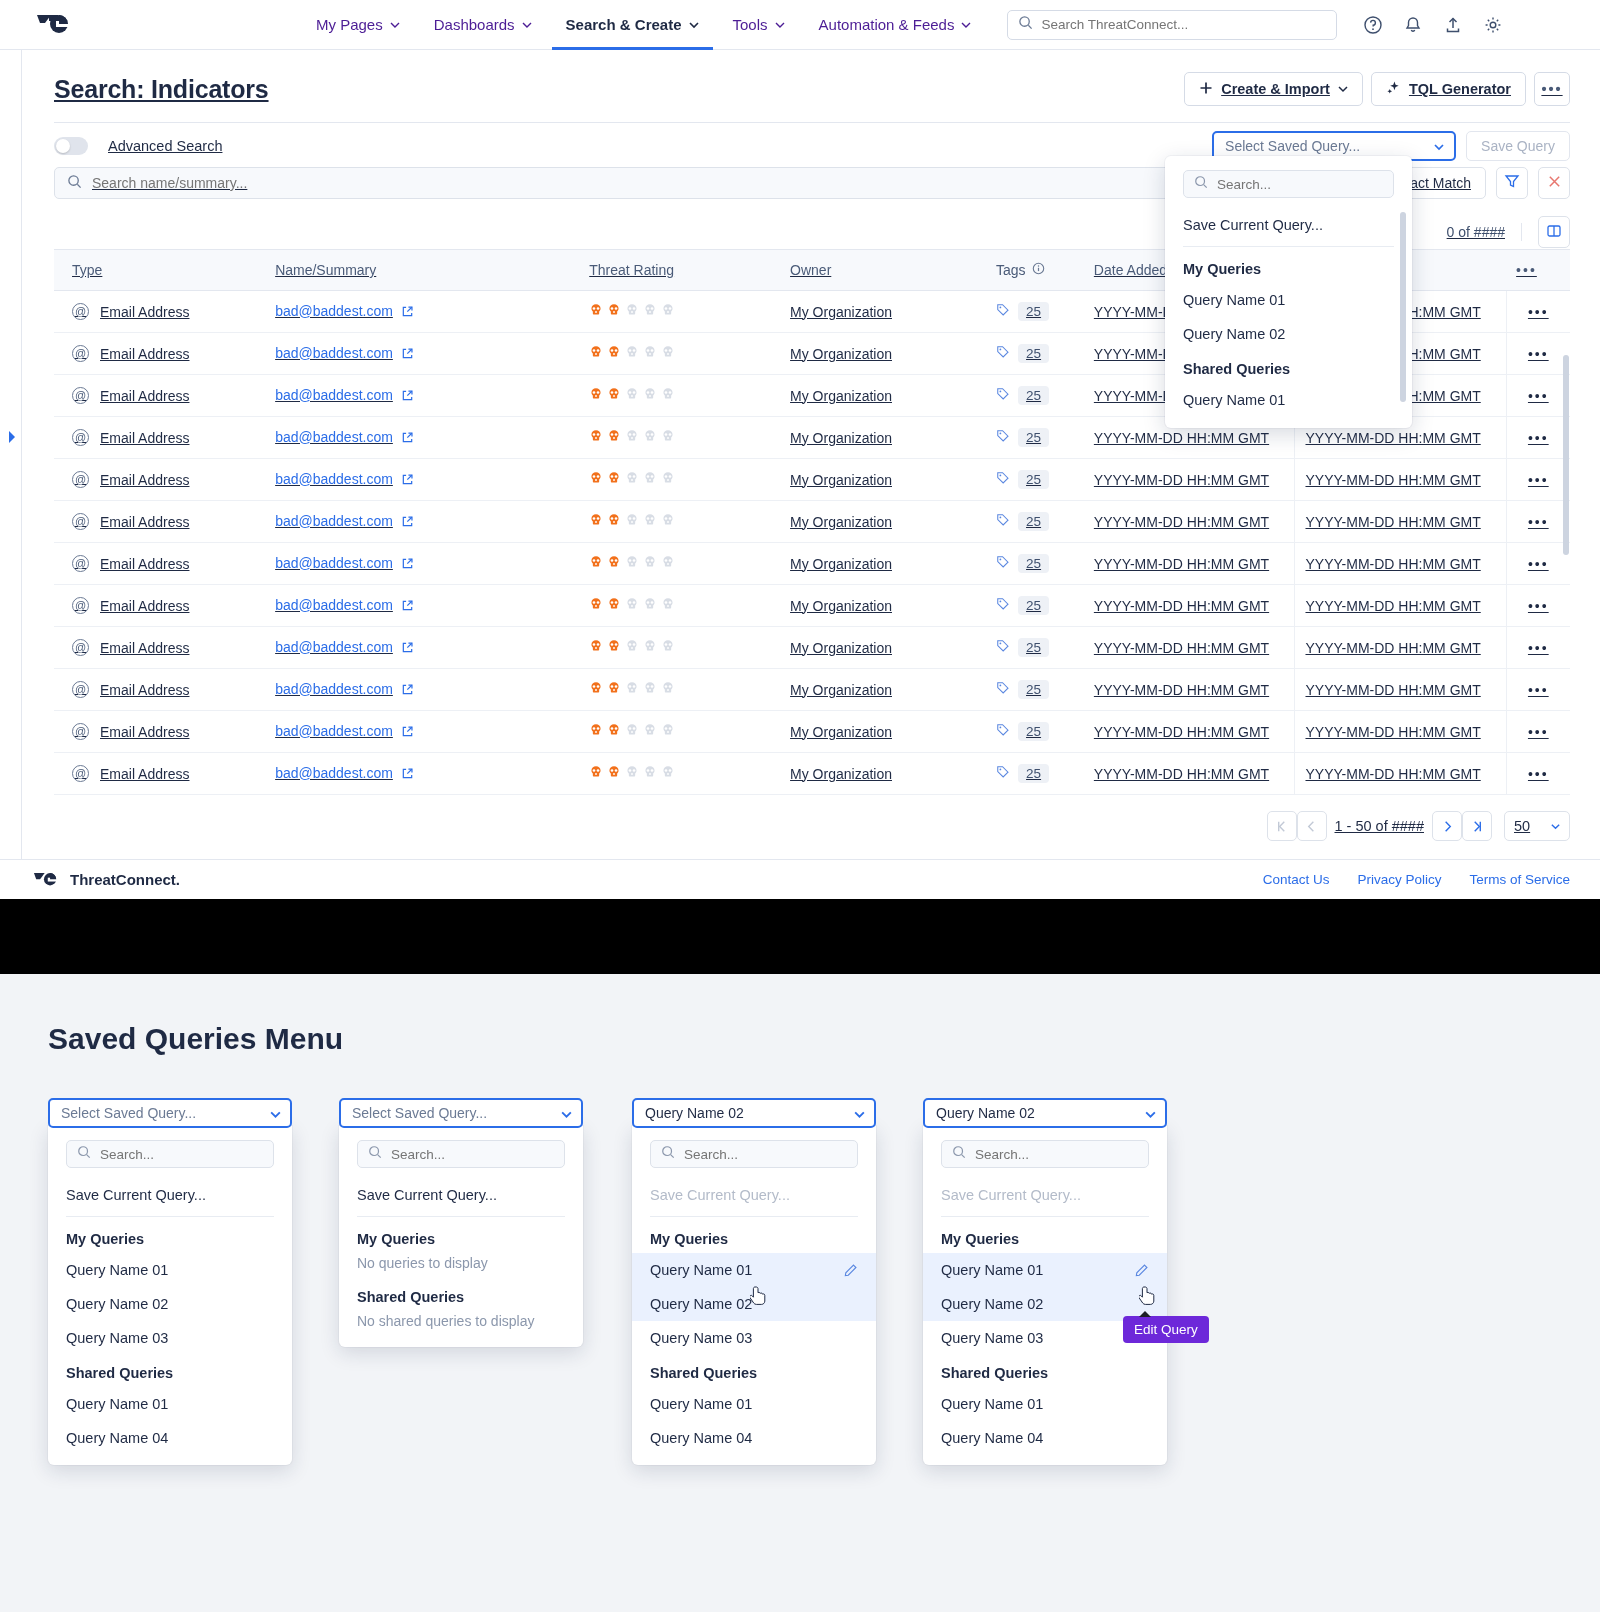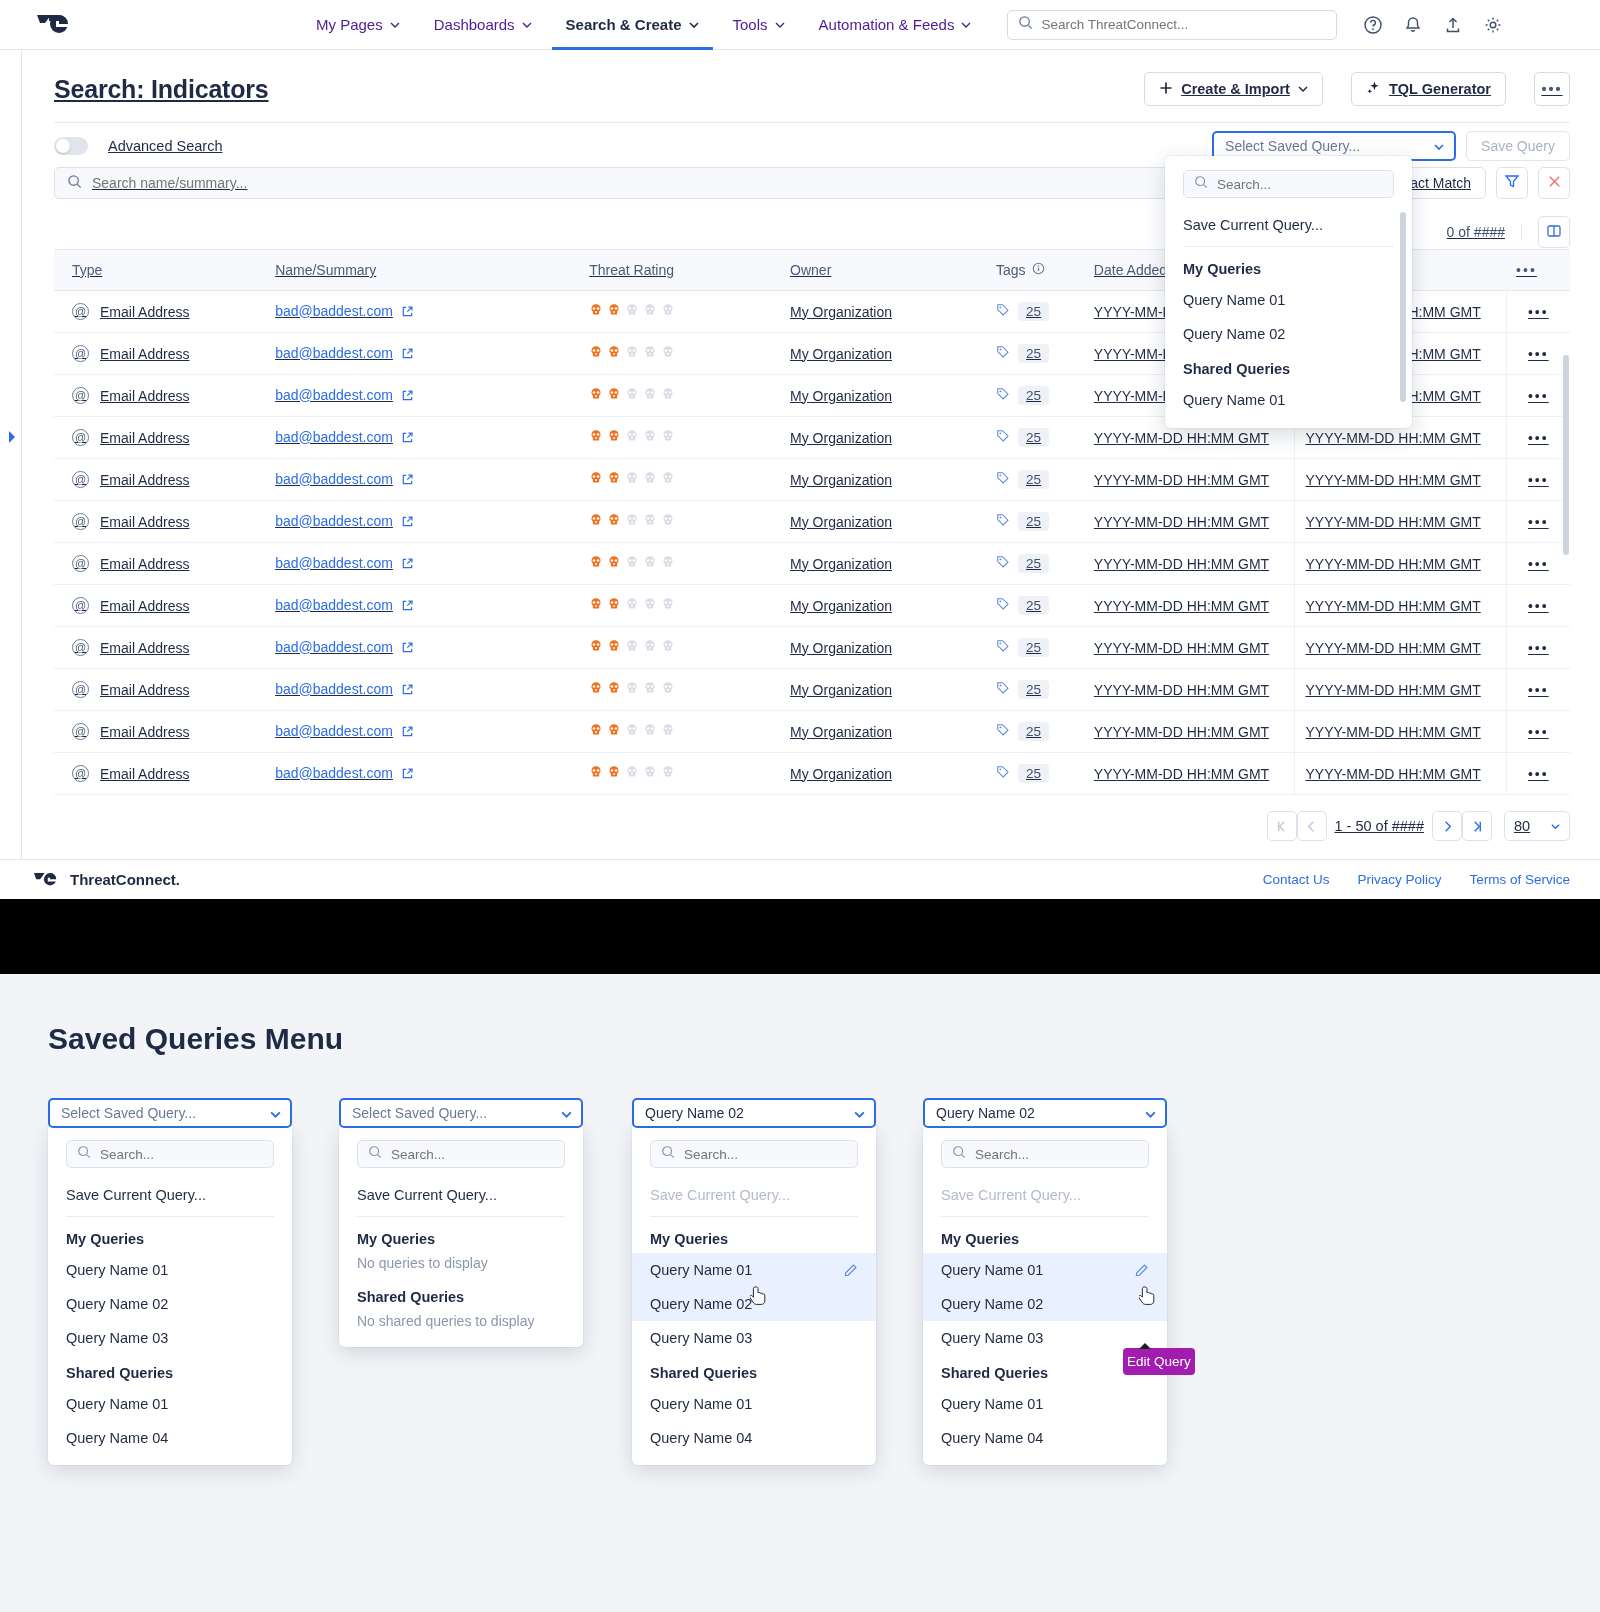--- a/index.html
+++ b/index.html
@@ -59,21 +59,21 @@
   }
   .rail-arrow {
     position: absolute; left: 7px; top: 380px; width: 10px; height: 12px; color: #2b6de8;
   }
   .page-body { margin-left: 22px; text-decoration: underline; }
   .page-head {
     display: flex; align-items: center; justify-content: space-between;
     padding: 22px 30px 16px 32px;
   }
   .page-title { font-size: 25px; font-weight: 700; color:#1f2a44; letter-spacing:-.2px; }
-  .head-actions { display: flex; align-items: flex-end; gap: 28px; }
+  .head-actions { display: flex; align-items: flex-end; gap: 8px; }
   .btn {
     border: 1px solid #d5dbe6; background: #fff; border-radius: 5px;
     height: 34px; padding: 0 14px; font-size: 14.5px; font-weight: 600;
     color: #1f2a44; display: flex; align-items: center; gap: 8px; cursor: pointer;
     font-family: inherit;
   }
   .btn-dots { width: 36px; padding: 0; justify-content: center; color:#4a5b78; letter-spacing:2px; }
 
   .hr { height: 1px; background: #e3e7ef; margin: 0 30px 0 32px; }
 
@@ -238,22 +238,22 @@
   }
   .p-select.placeholder { color:#6b7a94; }
   .p-select.filled { color:#1f2a44; }
   .p-menu {
     background:#fff; border-radius: 0 0 6px 6px;
     box-shadow: 0 6px 20px rgba(20,35,70,.14), 0 0 0 1px rgba(20,35,70,.035);
     padding: 10px 0 10px 0; margin-top: -2px; position: relative;
   }
   .cursor-hand { position:absolute; width: 20px; height: 24px; pointer-events:none; }
   .tooltip {
-    position:absolute; background:#a21caf; color:#fff; font-size:13.5px;
-    padding: 6px 4px; border-radius: 4px; white-space:nowrap;margin-top:32px;
+    position:absolute; background:#6d28d9; color:#fff; font-size:13.5px;
+    padding: 6px 11px; border-radius: 4px; white-space:nowrap;
   }
   .tooltip::after {
     content:""; position:absolute; top:-5px; left: 16px;
     border-left: 6px solid transparent; border-right: 6px solid transparent;
     border-bottom: 6px solid #1c1f26;
   }
   .pencil { width: 15px; height: 15px; color:#5a87e0; }
 </style>
 </head>
 <body>
@@ -1212,21 +1212,21 @@
             <path d="M5 2 L10 7 L5 12" stroke="currentColor" stroke-width="1.5" fill="none"></path>
           </svg>
       </div>
       <div class="pg-btn">
         <svg width="13" height="13" viewBox="0 0 14 14">
             <path d="M4 2 L9 7 L4 12" stroke="currentColor" stroke-width="1.5" fill="none"></path>
             <path d="M10 2 L10 12" stroke="currentColor" stroke-width="1.5"></path>
           </svg>
       </div>
       <div class="pg-size">
-        <span>80</span>
+        <span>50</span>
         <span class="chev">
             <svg width="11" height="11" viewBox="0 0 12 12">
               <path d="M2 4 L6 8 L10 4" stroke="#2b6de8" stroke-width="1.5" fill="none"></path>
             </svg>
           </span>
       </div>
     </div>
   </div>
 
   <div class="dropdown" id="main-dropdown" style="left:1165px; top:106px; width:247px; height:272px; overflow:hidden;">

